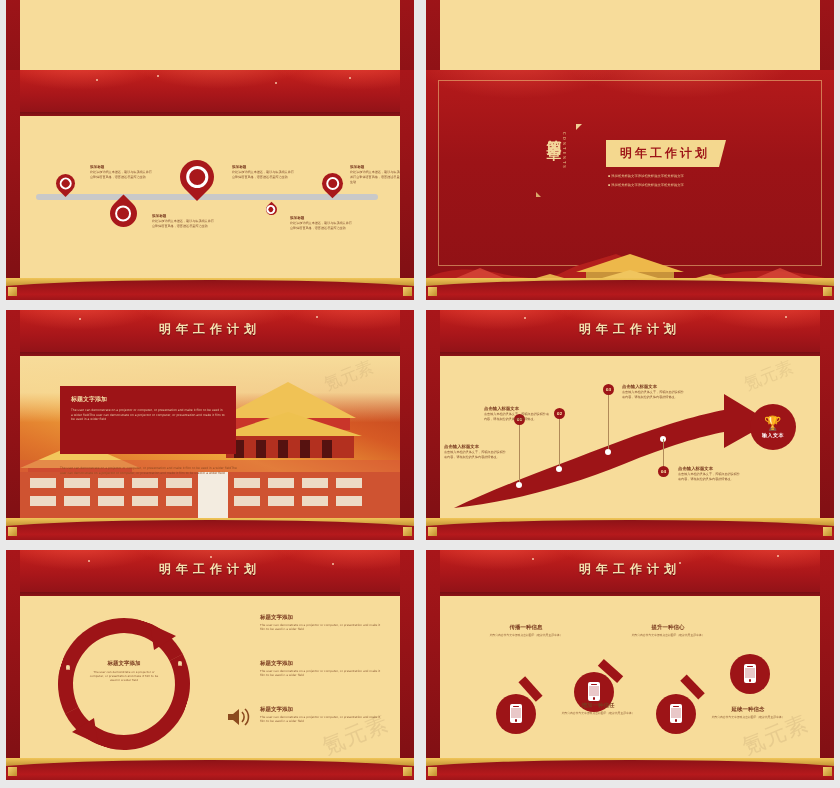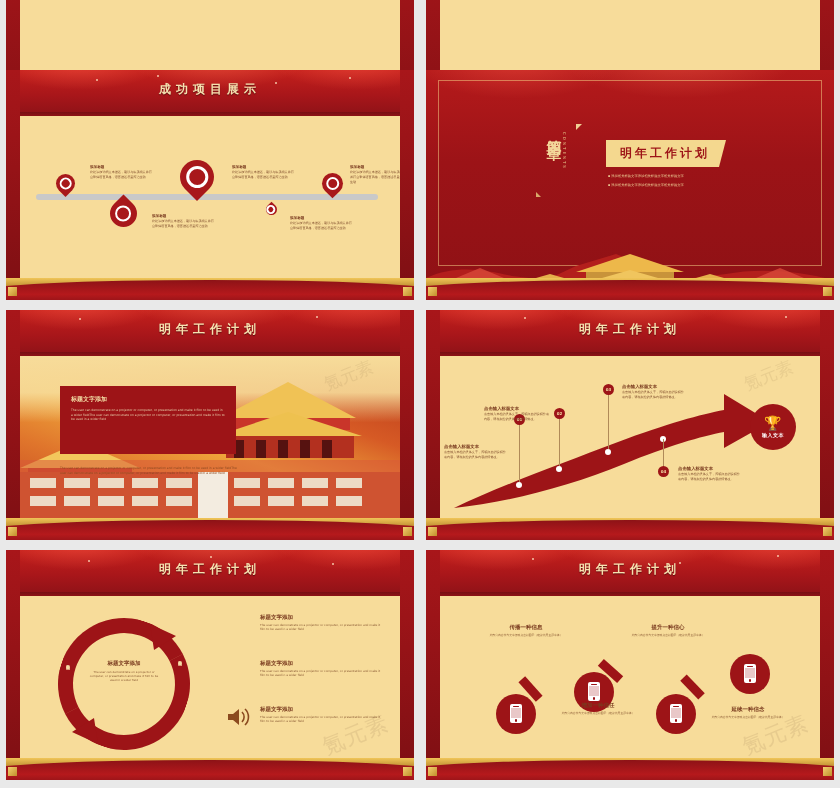--- a/index.html
+++ b/index.html
@@ -349,21 +349,20 @@
         <div class="gold-r"></div>
     </div>
   </div>
 
   <div class="slide r1 c0">
     <div class="hdr">
       <div class="spark" style="left:22%;top:9px"></div>
         <div class="spark" style="left:37%;top:5px"></div>
       <div class="spark" style="left:66%;top:12px"></div>
         <div class="spark" style="left:84%;top:7px"></div>
-      <div class="hdr-title cn">成功项目展示</div>
     </div>
     <div class="side-l"></div>
     <div class="side-r"></div>
     <div class="canvas">
       <div class="tl-bar" style="left:16px;top:78px;right:22px"></div>
 
       <div class="pin" style="left:36px;top:58px;width:19px;height:19px"></div>
       <div class="blk" style="left:70px;top:49px;width:62px">
         <div class="t cn">添加标题</div>
         <div class="tiny cn">此处添加详细文本描述，建议与标题相关并符合整体语言风格，语言描述尽量简洁生动</div>

